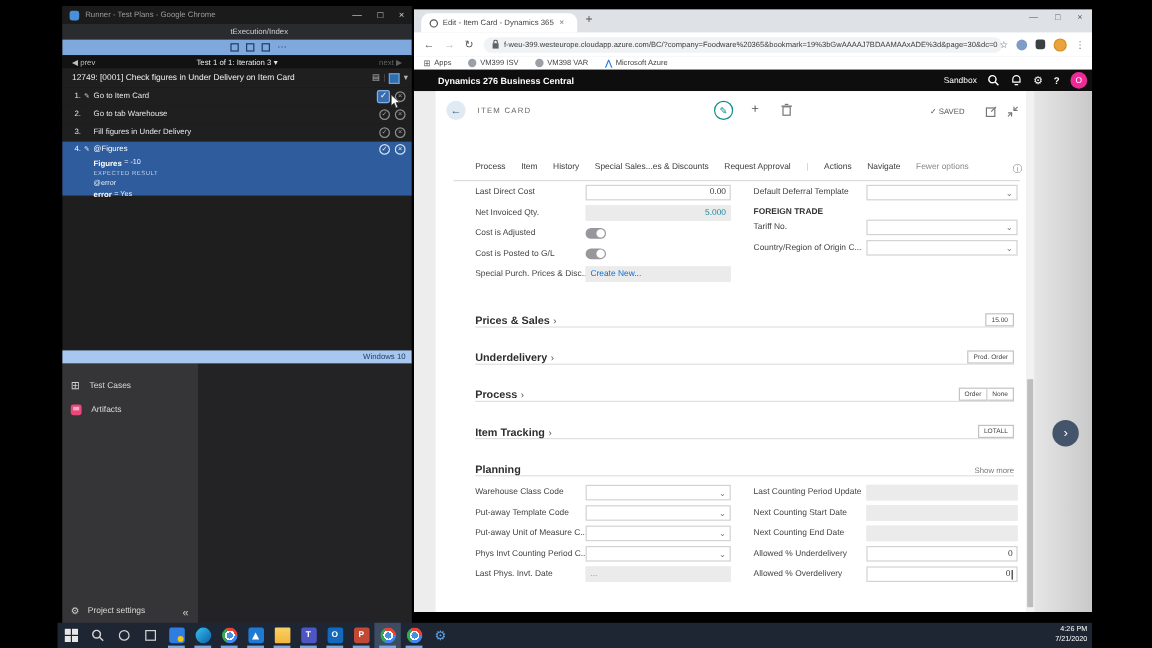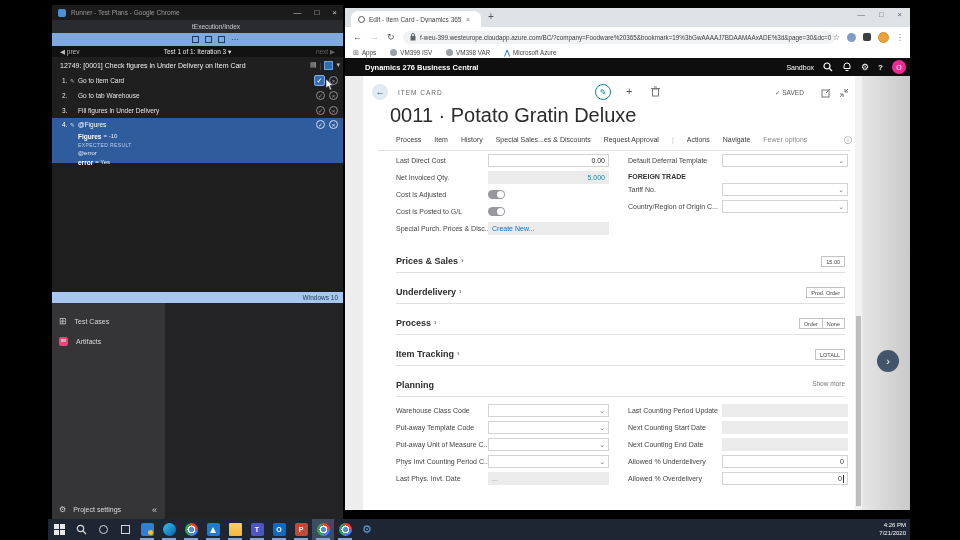--- a/index.html
+++ b/index.html
@@ -126,21 +126,21 @@
   .ctl{position:absolute;height:13px;border:1px solid #d3d3d3;background:#fff;font-size:7px;color:#333;
        display:flex;align-items:center;box-sizing:border-box;padding:0 3px;}
   .ctl.num{justify-content:flex-end;}
   .ctl.dis{background:#ebebeb;border-color:#ebebeb;}
   .ctl .chev{margin-left:auto;color:#777;font-size:7px;}
   .ctl.lnk{background:#ebebeb;border-color:#ebebeb;color:#0a6ed1;}
   .teal{color:#17879c;}
   .toggle{position:absolute;width:17px;height:9px;border-radius:5px;background:#97979c;}
   .toggle .knob{position:absolute;right:1px;top:1px;width:7px;height:7px;border-radius:50%;background:#fff;}
   .grp{position:absolute;font-size:7px;font-weight:bold;color:#333;}
-  .ft{position:absolute;left:33px;width:449px;height:16px;border-bottom:1px solid #e0e0e0;display:flex;align-items:flex-start;}
+  .ft{position:absolute;left:33px;width:449px;height:16px;border-bottom:1px solid #e0e0e0;display:flex;align-items:flex-end;}
   .ft .fl{font-size:9px;font-weight:bold;color:#2d2d2d;}
   .ft .ch{font-size:8px;color:#555;margin-left:3px;}
   .ft .badges{margin-left:auto;display:flex;}
   .badge{border:1px solid #c3c3c3;background:#fff;font-size:5.5px;color:#444;padding:1.5px 4px;white-space:nowrap;}
   .badge + .badge{border-left:none;}
   .showmore{margin-left:auto;font-size:6.5px;color:#777;}
   .caret-blink{display:inline-block;width:1px;height:8px;background:#333;margin-left:1px;}
 
   
   .taskbar{left:48px;top:519px;width:862px;height:21px;background:#1f2633;display:flex;align-items:center;z-index:60;}
@@ -370,21 +370,20 @@
             <rect x="1" y="2" width="7" height="7" fill="none" stroke="#777" stroke-width="1"></rect>
             <line x1="5" y1="5" x2="9" y2="1" stroke="#777" stroke-width="1"></line>
           </svg>
         <svg class="wicon" style="left:476px" width="10" height="10">
             <line x1="1" y1="9" x2="4" y2="6" stroke="#777" stroke-width="1"></line>
             <line x1="9" y1="1" x2="6" y2="4" stroke="#777" stroke-width="1"></line>
             <polyline points="1,6 4,6 4,9" fill="none" stroke="#777" stroke-width="1"></polyline>
             <polyline points="9,4 6,4 6,1" fill="none" stroke="#777" stroke-width="1"></polyline>
           </svg>
 
-        <div class="rectitle">0011 · Potato Gratin Deluxe</div>
 
         <div class="menurow">
           <span>Process</span>
           <span>Item</span>
           <span>History</span>
           <span>Special Sales...es &amp; Discounts</span>
           <span>Request Approval</span>
           <span class="sep">|</span>
           <span>Actions</span>
           <span>Navigate</span>

